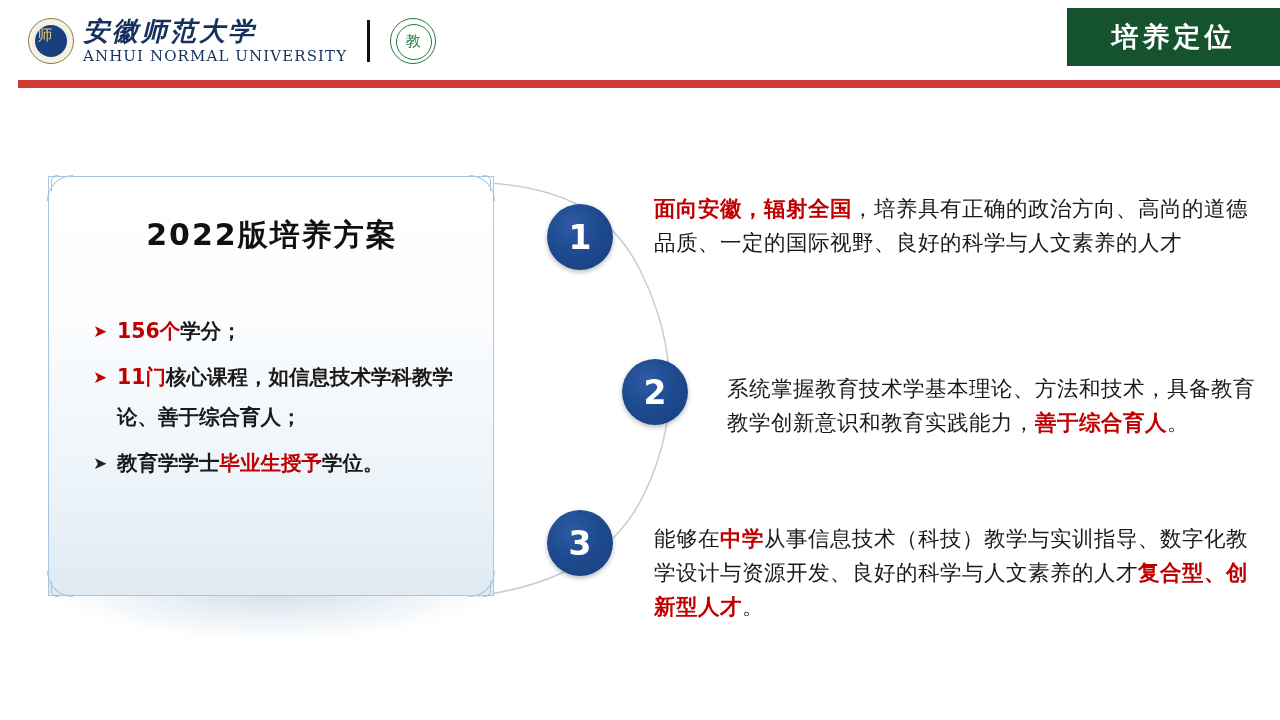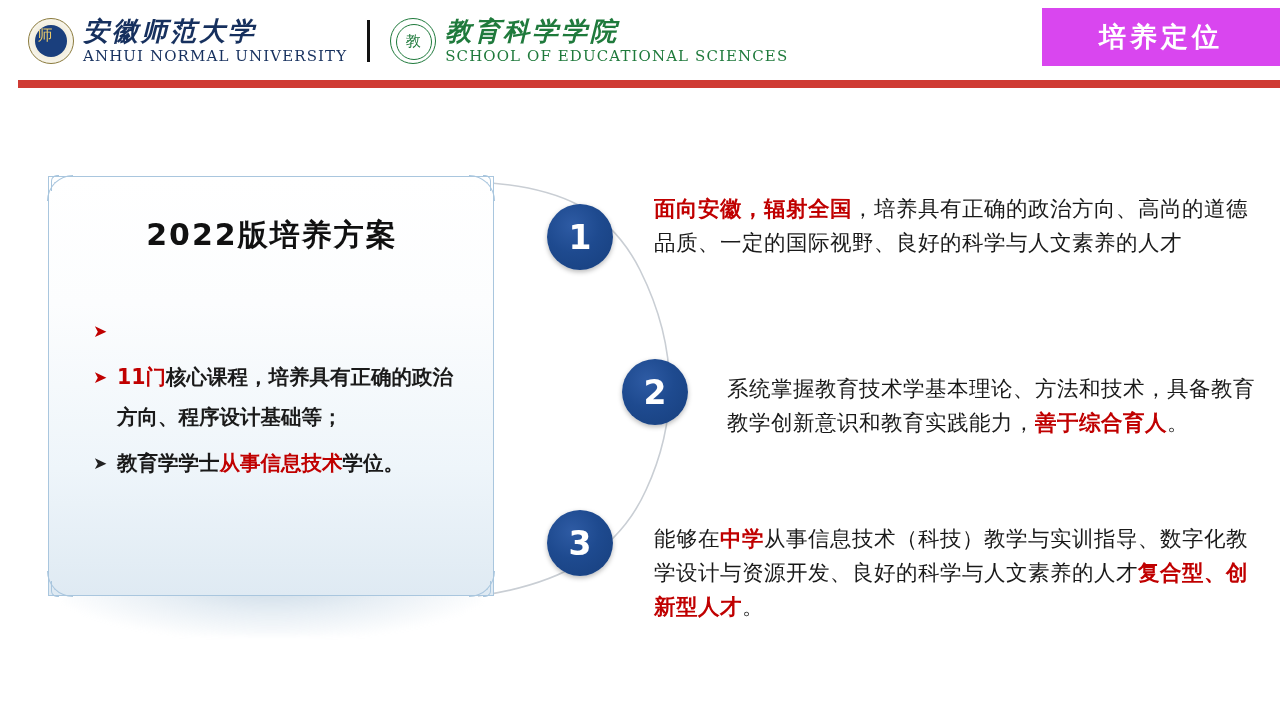--- a/index.html
+++ b/index.html
@@ -112,23 +112,23 @@
     height: 42px;
     background: #111111;
     margin: 0 20px;
     flex: 0 0 auto;
   }
 
   .title-badge {
     position: absolute;
     right: 0;
     top: 8px;
-    width: 238px;
+    width: 213px;
     height: 58px;
-    background: #d946ef;
+    background: #14532d;
     display: flex;
     align-items: center;
     justify-content: center;
   }
   .title-badge span {
     color: #ffffff;
     font-size: 27px;
     font-weight: bold;
     letter-spacing: 4px;
     font-family: "DejaVu Sans", "Liberation Sans", sans-serif;
@@ -302,24 +302,20 @@
       </div>
     </div>
 
     <div class="logo-divider"></div>
 
     <div class="logo-block">
       <div class="seal seal-ses">
         <div class="inner"></div>
         <div class="glyph">教</div>
       </div>
-      <div class="logo-text">
-        <div class="logo-cn ses-cn">教育科学学院</div>
-        <div class="logo-en ses-en">SCHOOL OF EDUCATIONAL SCIENCES</div>
-      </div>
     </div>
 
   </div>
 
   <div class="title-badge">
     <span>培养定位</span>
   </div>
 
   <div class="header-rule"></div>
 </div>
@@ -343,33 +339,36 @@
     <div class="tick tr"></div>
     <div class="tick bl"></div>
     <div class="tick br"></div>
 
     <div class="card-title">2022版培养方案</div>
 
     <div class="bullets">
 
       <div class="bullet">
         <div class="bullet-arrow">➤</div>
+        <div class="bullet-text">
+          <span class="r">156个</span><span>学分；</span>
+        </div>
       </div>
 
       <div class="bullet">
         <div class="bullet-arrow">➤</div>
         <div class="bullet-text">
-          <span class="r">11门</span><span>核心课程，培养具有正确的政治方向、程序设计基础等；</span>
+          <span class="r">11门</span><span>核心课程，如信息技术学科教学论、善于综合育人；</span>
         </div>
       </div>
 
       <div class="bullet">
         <div class="bullet-arrow dark">➤</div>
         <div class="bullet-text">
-          <span>教育学学士</span><span class="r">从事信息技术</span><span>学位。</span>
+          <span>教育学学士</span><span class="r">毕业生授予</span><span>学位。</span>
         </div>
       </div>
 
     </div>
   </div>
 </div>
 
 <div class="num-circle" id="item1-circle">1</div>
 <div class="item-text" id="item1-text">
   <span class="r">面向安徽，辐射全国</span><span>，培养具有正确的政治方向、高尚的道德品质、一定的国际视野、良好的科学与人文素养的人才</span>

